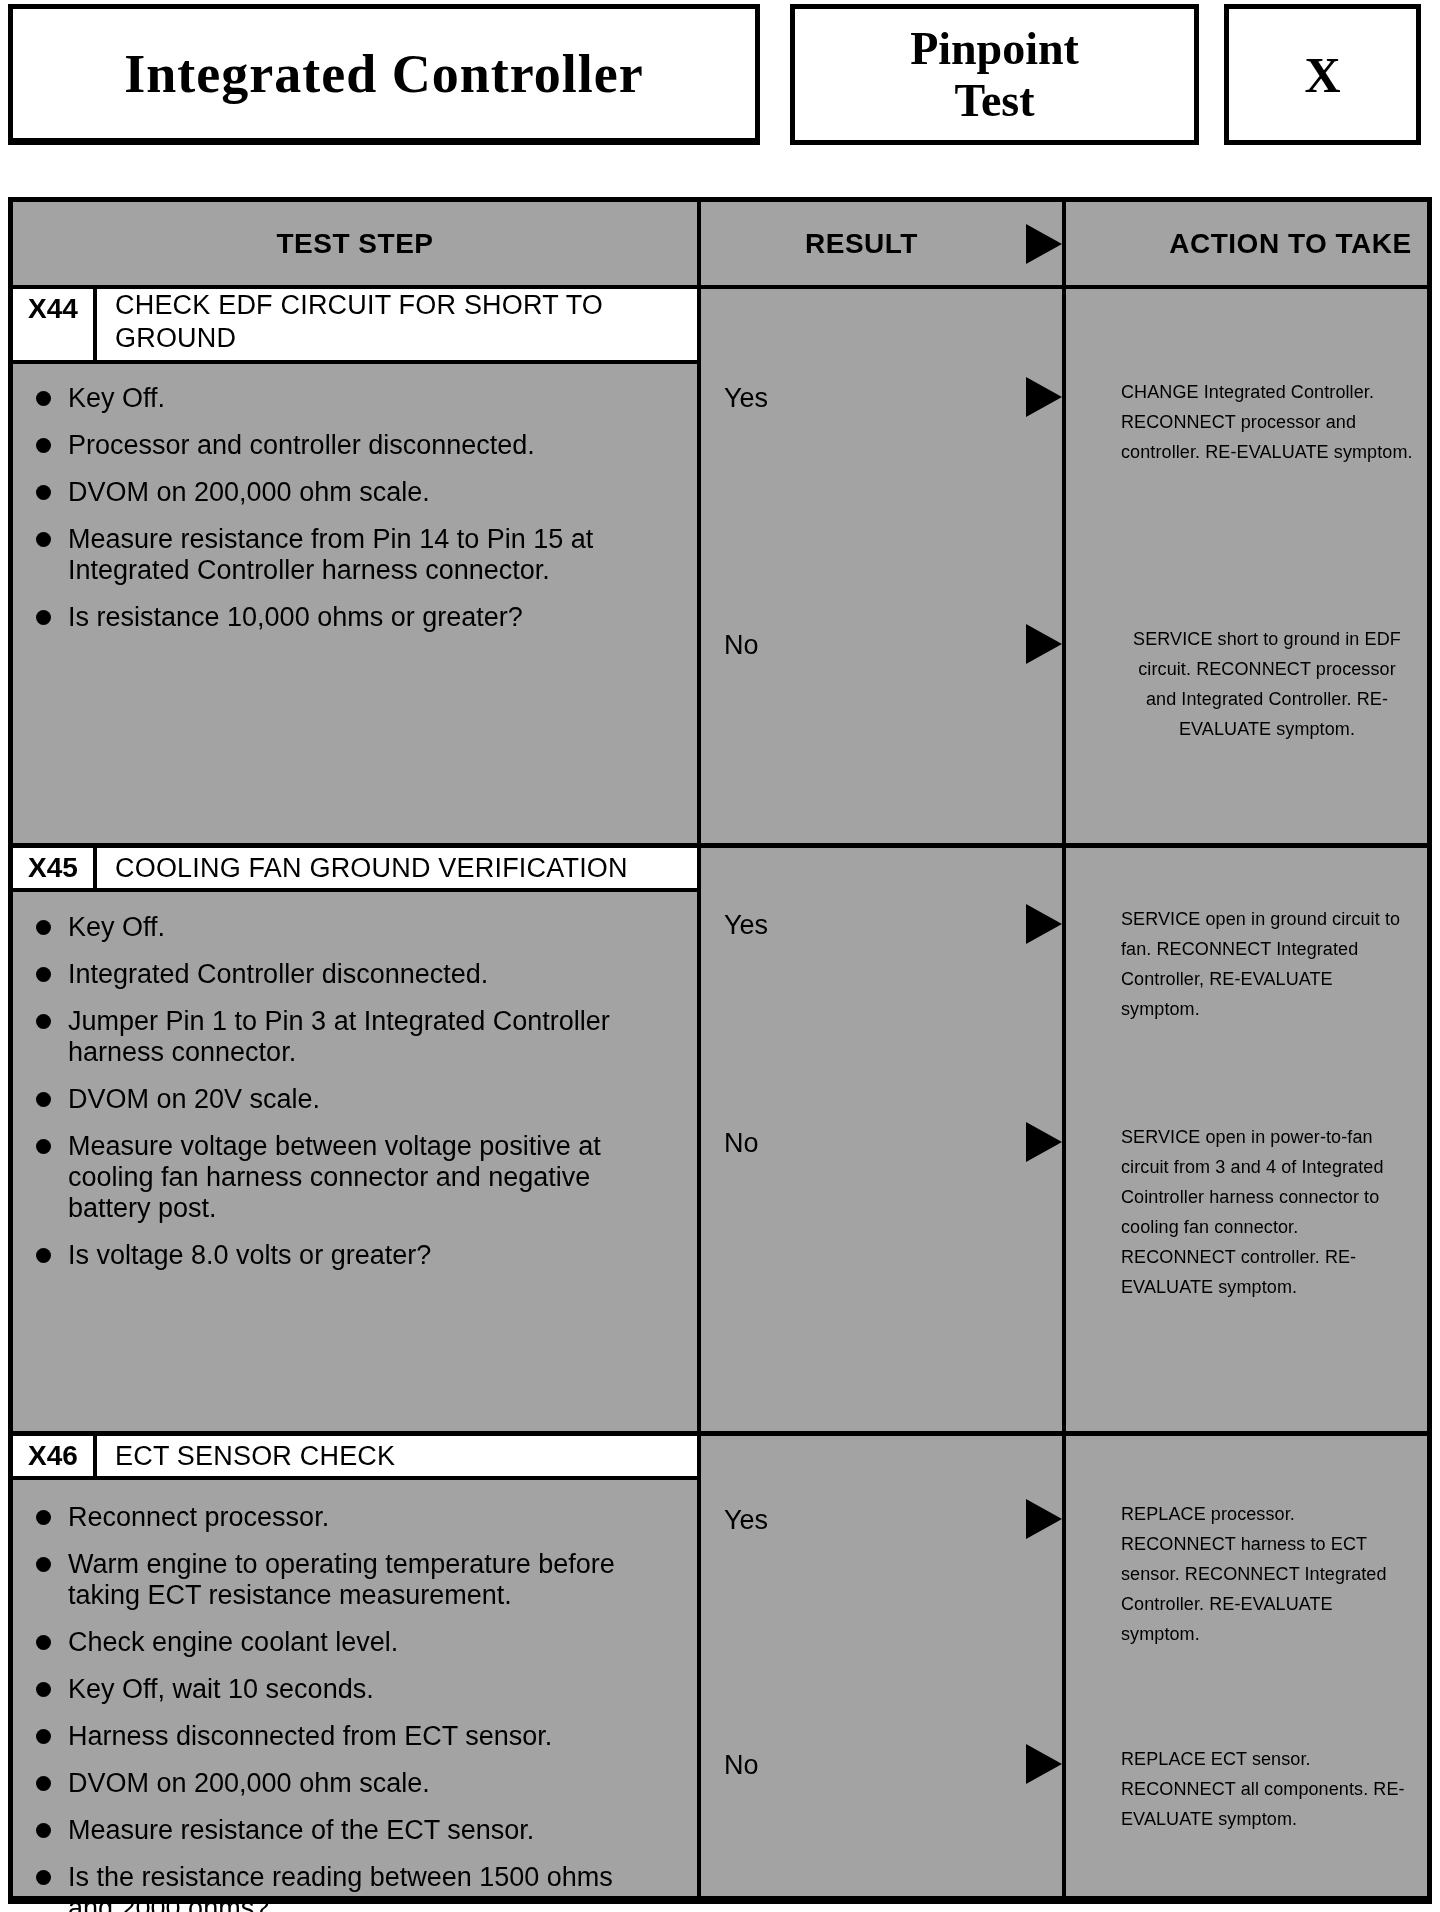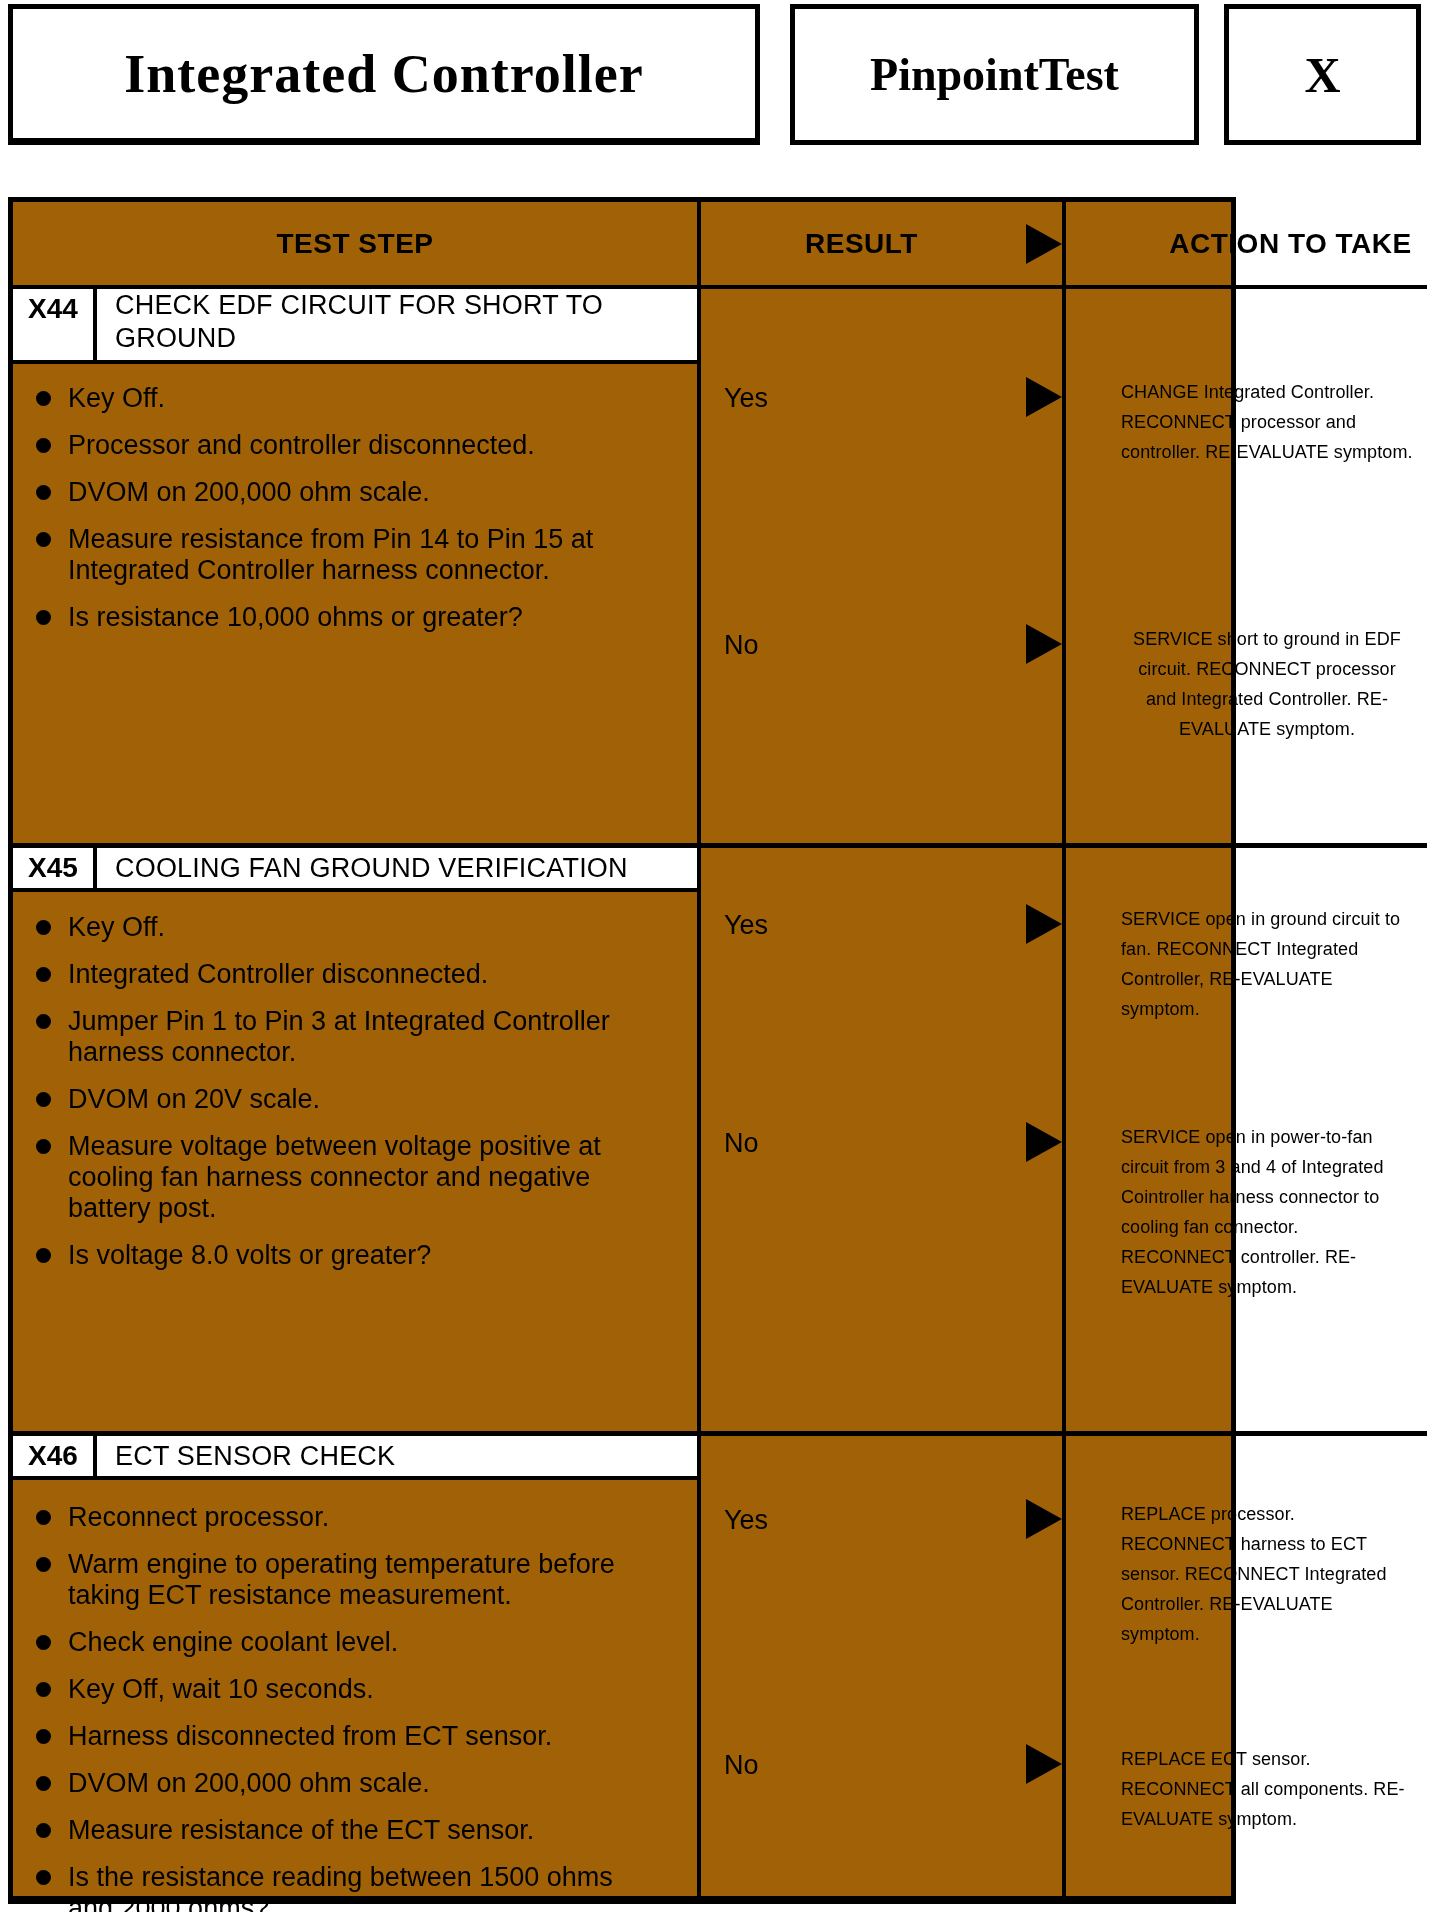--- a/index.html
+++ b/index.html
@@ -6,26 +6,26 @@
   .page {
     position:relative; width:1440px; height:1912px; background:#ffffff;
     font-family:"Liberation Sans", sans-serif; color:#000; overflow:hidden;
   }
   .hbox {
     position:absolute; border:5px solid #000; box-sizing:border-box;
     display:flex; align-items:center; justify-content:center;
     background:#fff; font-family:"Liberation Serif", serif; font-weight:bold;
   }
   .hbox.title   { left:8px;    top:4px; width:752px; height:141px; font-size:54px; letter-spacing:1px; border-bottom-width:7px;}
-  .hbox.pintest { left:790px;  top:4px; width:409px; height:141px; flex-direction:row; font-size:46px; line-height:52px; }
+  .hbox.pintest { left:790px;  top:4px; width:409px; height:141px; flex-direction:column; font-size:46px; line-height:52px; }
   .hbox.code    { left:1224px; top:4px; width:197px; height:141px; font-size:50px; }
 
   .ptable {
-    position:absolute; left:8px; top:197px; width:1228px; height:1707px;
-    border:5px solid #000; border-bottom-width:8px; box-sizing:border-box; background:#a16207;
+    position:absolute; left:8px; top:197px; width:1424px; height:1707px;
+    border:5px solid #000; border-bottom-width:8px; box-sizing:border-box; background:#a3a3a3;
   }
   .tc { position:absolute; left:0; top:0; width:1414px; height:1694px; }
 
   .vline { position:absolute; top:0; width:4px; height:100%; background:#000; }
   .v1 { left:684px; } .v2 { left:1049px; }
   .hline { position:absolute; left:0; width:1414px; background:#000; }
   .hl-header { top:83px; height:4px; }
   .hl-sec1   { top:641px; height:5px; }
   .hl-sec2   { top:1229px; height:5px; }
 

